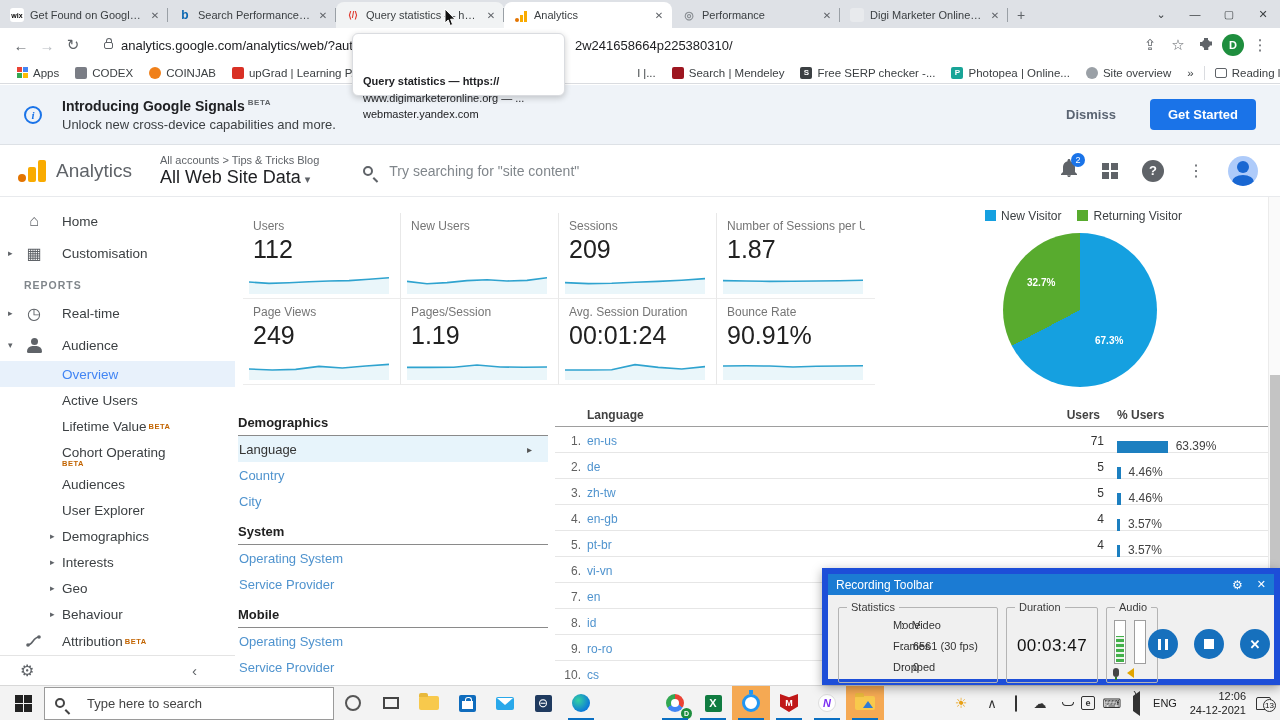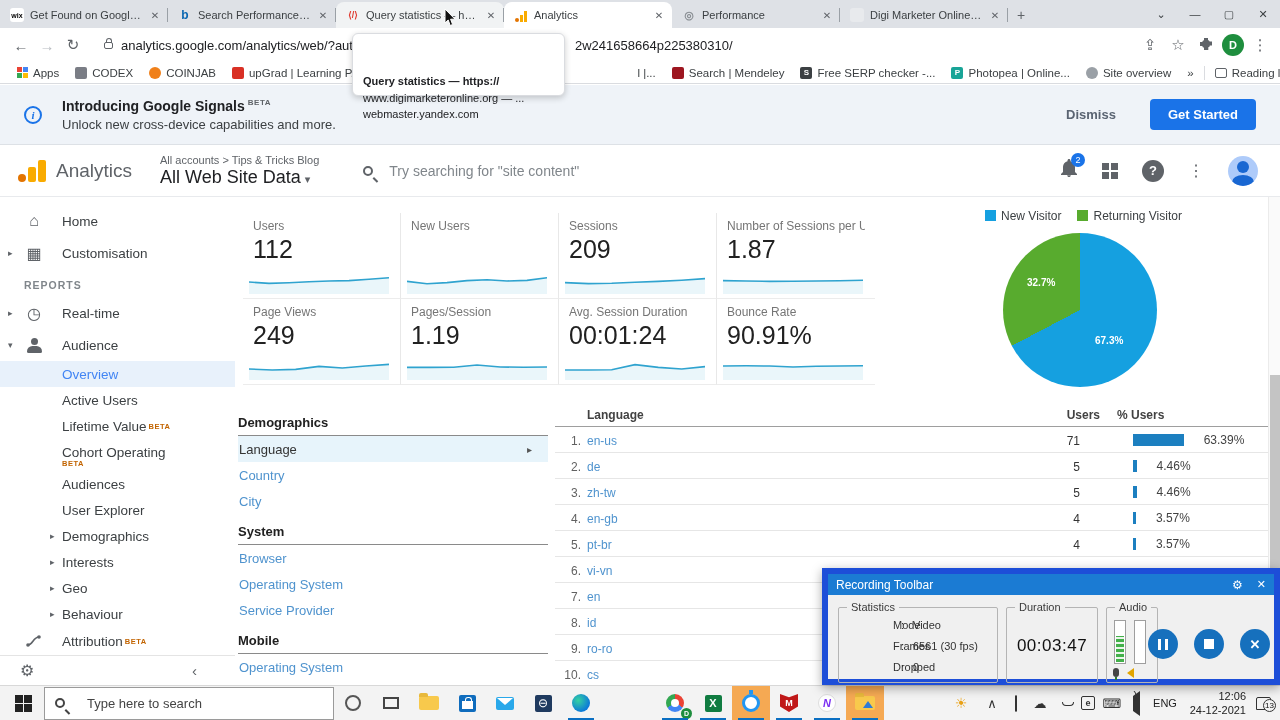--- a/index.html
+++ b/index.html
@@ -159,22 +159,22 @@
 
   
   .lang-table { position:absolute; left:320px; top:206px; width:713px; font-size:12px; }
   .lt-head { position:relative; height:24px; border-bottom:1px solid #9e9e9e; font-weight:bold; color:#424242; }
   .lt-head .h-lang { position:absolute; left:32px; top:5px; }
   .lt-head .h-users { position:absolute; left:460px; width:85px; text-align:right; top:5px; }
   .lt-head .h-pct { position:absolute; left:562px; top:5px; }
   .trow { position:relative; height:26px; border-bottom:1px solid #e6e6e6; }
   .trow .rank { position:absolute; left:4px; width:22px; text-align:right; top:7px; color:#616161; }
   .trow .lang { position:absolute; left:32px; top:7px; color:#4f93ce; }
-  .trow .users { position:absolute; left:440px; width:85px; text-align:right; top:7px; color:#333; }
-  .trow .bar-cell { position:absolute; left:562px; top:0; height:26px; display:flex; align-items:center; gap:20px;margin-left:16px; }
+  .trow .users { position:absolute; left:464px; width:85px; text-align:right; top:7px; color:#333; }
+  .trow .bar-cell { position:absolute; left:562px; top:0; height:26px; display:flex; align-items:flex-end; gap:8px; }
   .pct-bar { height:12px; background:#1c7fc0; display:inline-block; }
   .trow .pct { color:#424242; }
 
   
   .scrollbar { position:absolute; right:0; top:197px; width:12px; height:488px; background:#fafafa; border-left:1px solid #ebebeb; }
   .scroll-thumb { position:absolute; left:1px; top:178px; width:10px; height:198px; background:#c4c4c4; }
 
   
   .rec-toolbar { position:absolute; left:822px; top:568px; width:458px; height:117px; background:#f0f0f0; border:6px solid #1d4ed8; box-shadow:0 3px 10px rgba(0,0,0,.35); z-index:80; }
   .rec-title { height:21px; background:#1b7bd3; color:#fff; font-size:12px; display:flex; align-items:center; padding:0 8px; }
@@ -603,23 +603,20 @@
         </div>
       <div class="demo-item">
           <span>Country</span>
         </div>
       <div class="demo-item">
           <span>City</span>
         </div>
       <div class="demo-gap"></div>
       <div class="demo-head">System</div>
       <div class="demo-item">
-          <span>Browser</span>
-        </div>
-      <div class="demo-item">
           <span>Operating System</span>
         </div>
       <div class="demo-item">
           <span>Service Provider</span>
         </div>
       <div class="demo-gap"></div>
       <div class="demo-head">Mobile</div>
       <div class="demo-item">
           <span>Operating System</span>
         </div>

